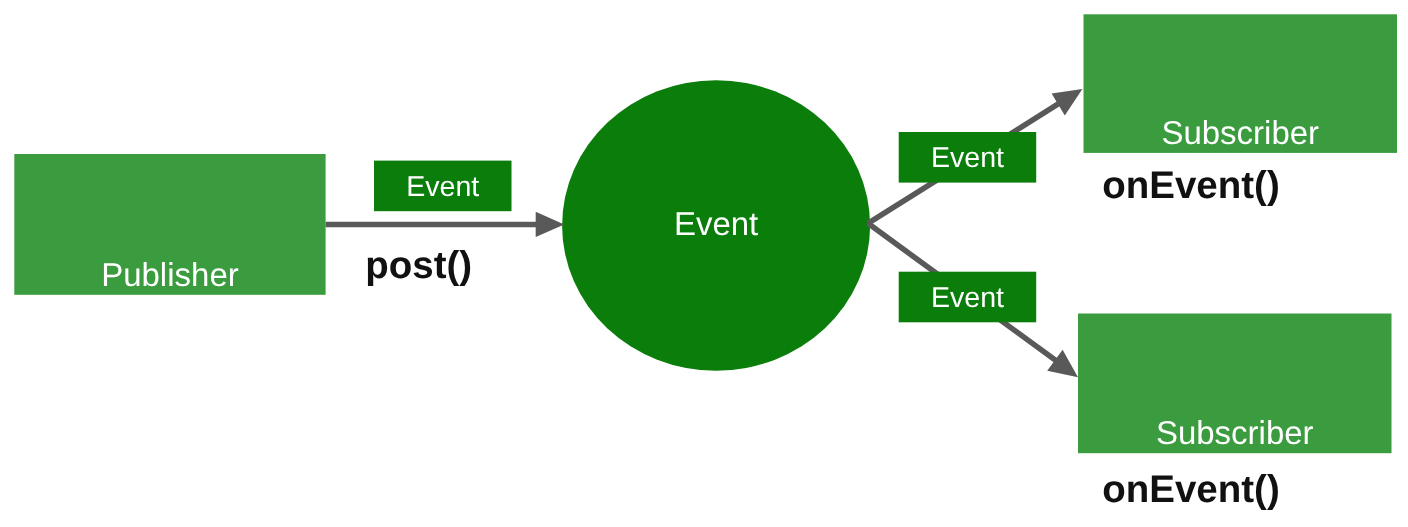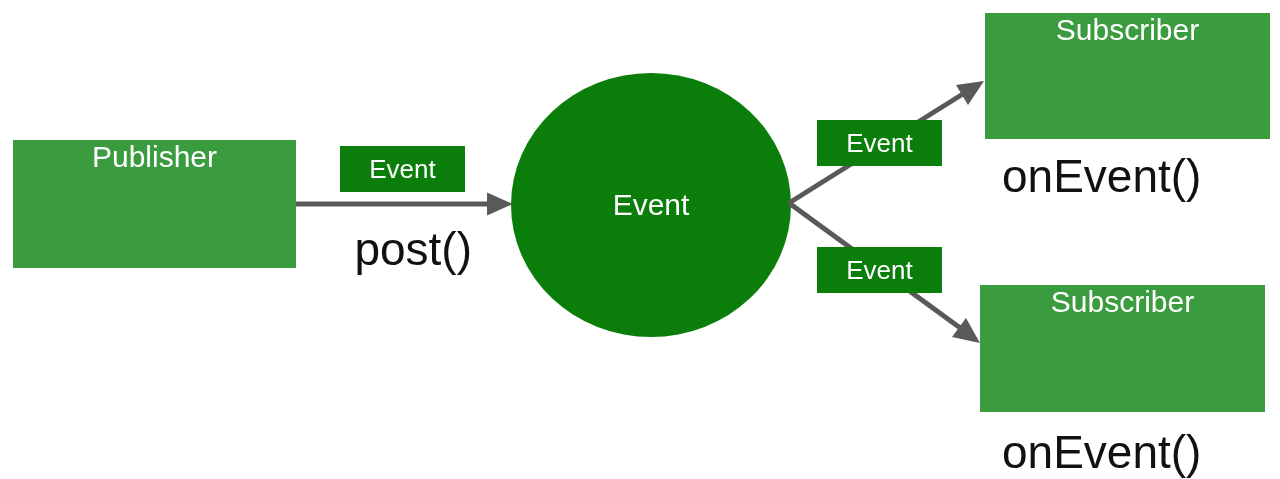--- a/index.html
+++ b/index.html
@@ -14,21 +14,21 @@
     background: #ffffff;
     overflow: hidden;
     font-family: "Liberation Sans", sans-serif;
   }
   
   .node {
     position: absolute;
     background: var(--node-green, #3A9C3E);
     color: #ffffff;
     display: flex;
-    align-items: flex-start;
+    align-items: flex-end;
     justify-content: center;
     font-size: 30px;
     font-weight: 400;
     z-index: 1;
   }
   #publisher-box   { left: 13px;  top: 140px; width: 283px; height: 128px; }
   #subscriber-box-1{ left: 985px; top: 13px;  width: 285px; height: 126px; }
   #subscriber-box-2{ left: 980px; top: 285px; width: 285px; height: 127px; }
 
   
@@ -64,26 +64,26 @@
     z-index: 3;
   }
   #event-badge-post   { left: 340px; top: 146px; }
   #event-badge-sub1   { left: 817px; top: 120px; }
   #event-badge-sub2   { left: 817px; top: 247px; }
 
   
   .method-text {
     position: absolute;
     color: var(--method-text, #111111);
-    font-size: 46px;
-    font-weight: 400;
+    font-size: 35px;
+    font-weight: 700;
     white-space: nowrap;
     z-index: 3;
   }
-  #post-method     { left: 332px;  top: 222px; width: 140px; text-align: right; }
+  #post-method     { left: 332px;  top: 222px; width: 140px; text-align: left; }
   #on-event-1      { left: 1002px; top: 149px; }
   #on-event-2      { left: 1002px; top: 425px; }
 
   
   #arrow-layer {
     position: absolute;
     left: 0; top: 0;
     width: 1280px;
     height: 479px;
     z-index: 2;

